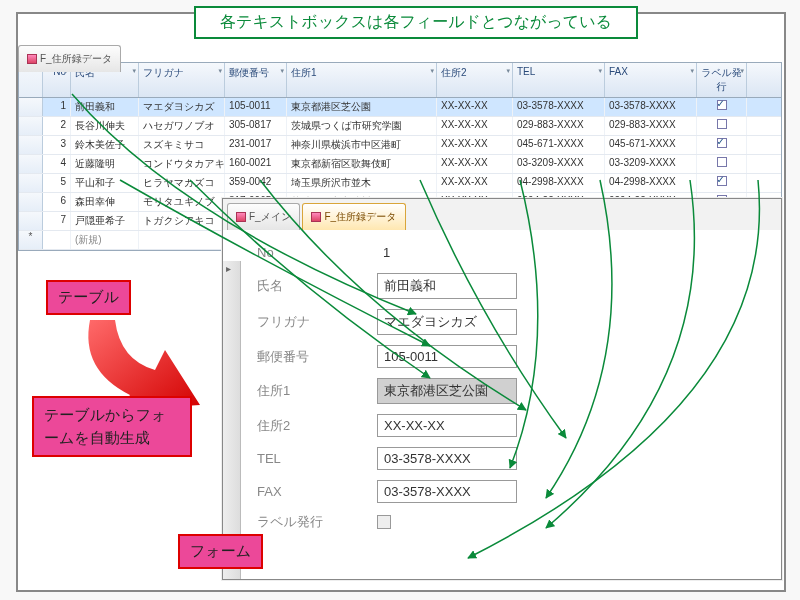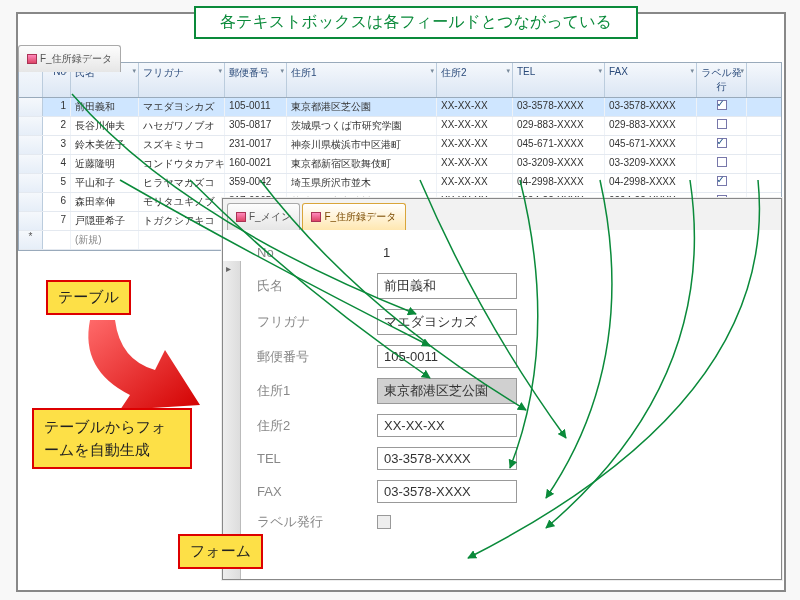--- a/index.html
+++ b/index.html
@@ -43,23 +43,23 @@
   .record-bar { position:absolute; left:0; top:62px; bottom:0; width:18px; background: linear-gradient(90deg,#eee,#ddd); border-right:1px solid #bbb; }
   .record-bar::before { content:"▸"; position:absolute; top:2px; left:3px; color:#666; font-size:10px; }
   .form-body { padding: 12px 16px 12px 34px; }
   .fld { display: flex; align-items: center; margin-bottom: 10px; }
   .fld-label { width: 120px; color: #888; font-size: 13px; }
   .fld-input { border: 1px solid #999; padding: 3px 6px; font-size: 13px; color: #333; background: #fff; min-width: 140px; }
   .fld-input.hl { background: #d0d0d0; }
   .fld-input.nb { border: none; background: transparent; }
   .lab-box { width:14px; height:14px; border:1px solid #999; background:#eee; }
   
-  .callout { position: absolute; border: 2px solid #d00; color: #222; background: #fde047; padding: 6px 10px; font-size: 15px; z-index: 12; }
+  .callout { position: absolute; border: 2px solid #d00; color: #222; background: #ec4899; padding: 6px 10px; font-size: 15px; z-index: 12; }
   .cal-table { left: 46px; top: 280px; }
-  .cal-gen   { left: 32px; top: 408px; width: 160px; line-height: 1.5; }
+  .cal-gen   { left: 32px; top: 396px; width: 160px; line-height: 1.5; }
   .cal-form  { left: 178px; top: 534px; }
   
   svg.arrows { position:absolute; left:0; top:0; width:800px; height:600px; pointer-events:none; z-index: 15; }
   .big-arrow { position:absolute; left:70px; top:310px; z-index:11; }
 </style>
 </head>
 <body>
 
 <div class="frame"></div>
 

